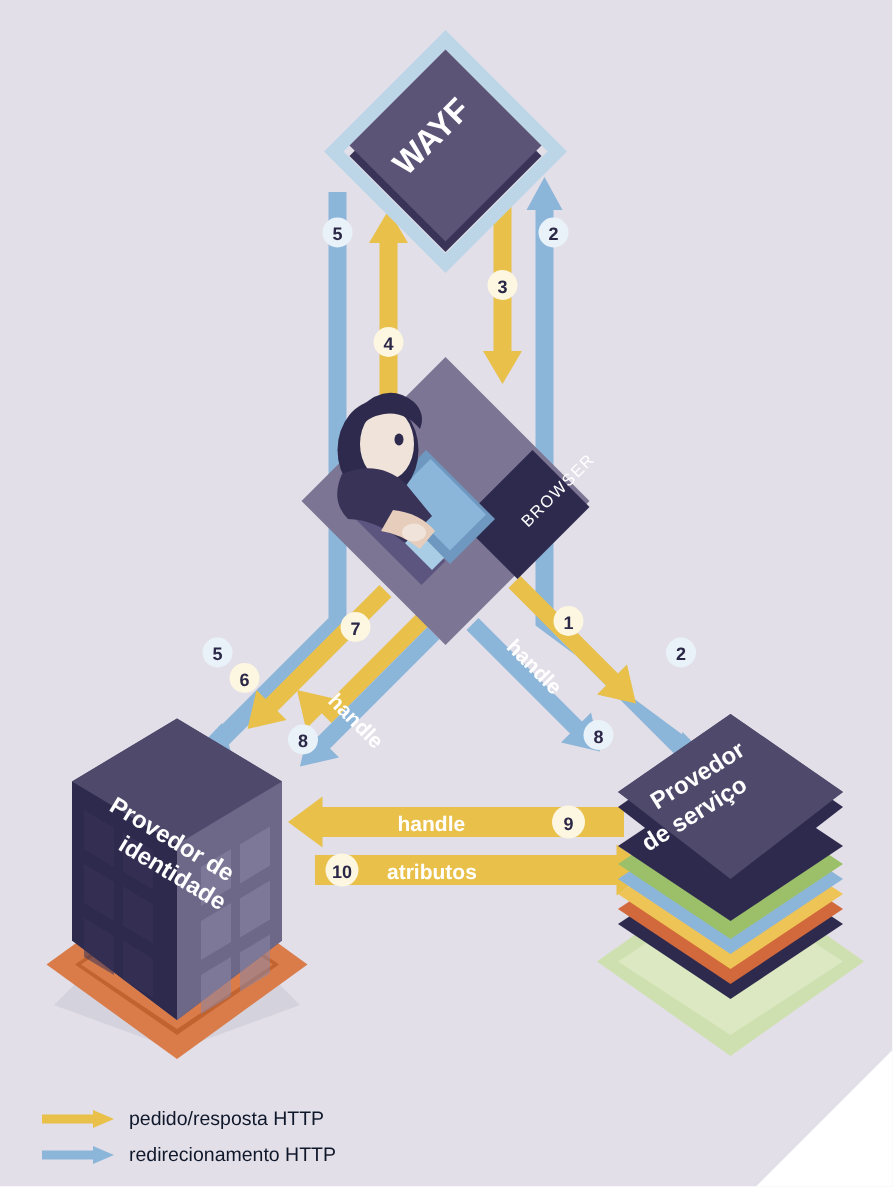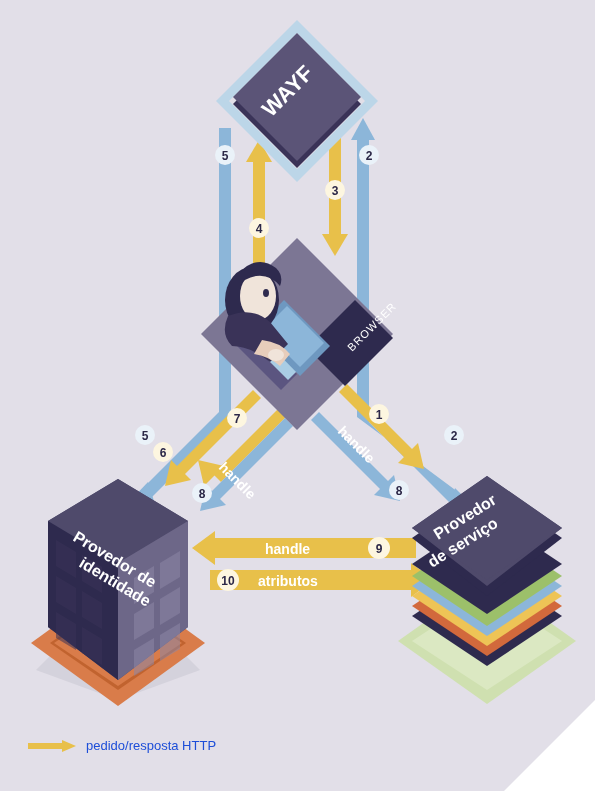--- a/index.html
+++ b/index.html
@@ -1,21 +1,21 @@
 <!DOCTYPE html>
 <html><head>
 <meta charset="utf-8">
 <style>
   html,body{margin:0;padding:0;background:#ffffff;}
   body{font-family:"Liberation Sans", sans-serif;}
   #stage{position:relative;width:595px;height:791px;overflow:hidden;background:#ffffff;}
   #bg{position:absolute;inset:0;background:#e2dfe8;
       clip-path: polygon(0 0, 595px 0, 595px 700px, 504px 791px, 0 791px);}
   svg.layer{position:absolute;left:0;top:0;width:595px;height:791px;}
-  .lbl{position:absolute;color:#1d4ed8;font-size:13px;white-space:nowrap;}
+  .lbl{position:absolute;color:#0f172a;font-size:13px;white-space:nowrap;}
   .legend-row{position:absolute;display:flex;align-items:center;}
 </style>
 </head>
 <body>
 
 <div id="stage">
   <div id="bg"></div>
 
   <svg class="layer" viewBox="0 0 595 791">
     <defs>
@@ -225,13 +225,20 @@
     <text x="271" y="118" fill="#ffffff" font-size="22" font-weight="bold" transform="rotate(-45 271 118)">WAYF</text>
   </svg>
 
   <div class="legend-row" style="left:28px;top:738px;">
     <svg width="48" height="14">
       <rect x="0" y="4" width="36" height="6" fill="#e8c04a"></rect>
       <polygon points="48,7 34,1 34,13" fill="#e8c04a"></polygon>
     </svg>
     <span class="lbl" style="position:relative;left:10px;">pedido/resposta HTTP</span>
   </div>
+  <div class="legend-row" style="left:28px;top:762px;">
+    <svg width="48" height="14">
+      <rect x="0" y="4" width="36" height="6" fill="#8cb6d9"></rect>
+      <polygon points="48,7 34,1 34,13" fill="#8cb6d9"></polygon>
+    </svg>
+    <span class="lbl" style="position:relative;left:10px;">redirecionamento HTTP</span>
+  </div>
 </div>
 
 </body></html>

